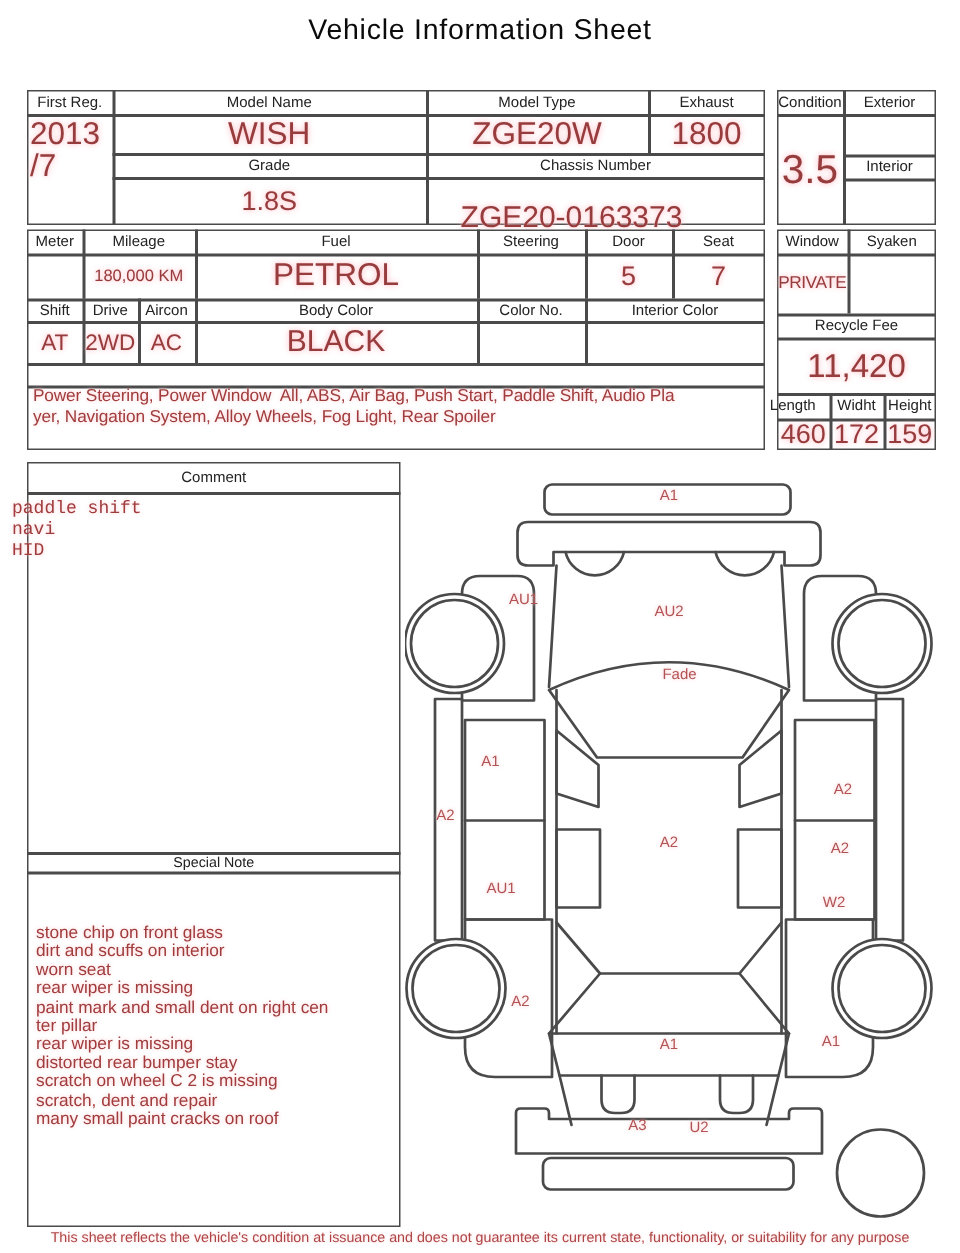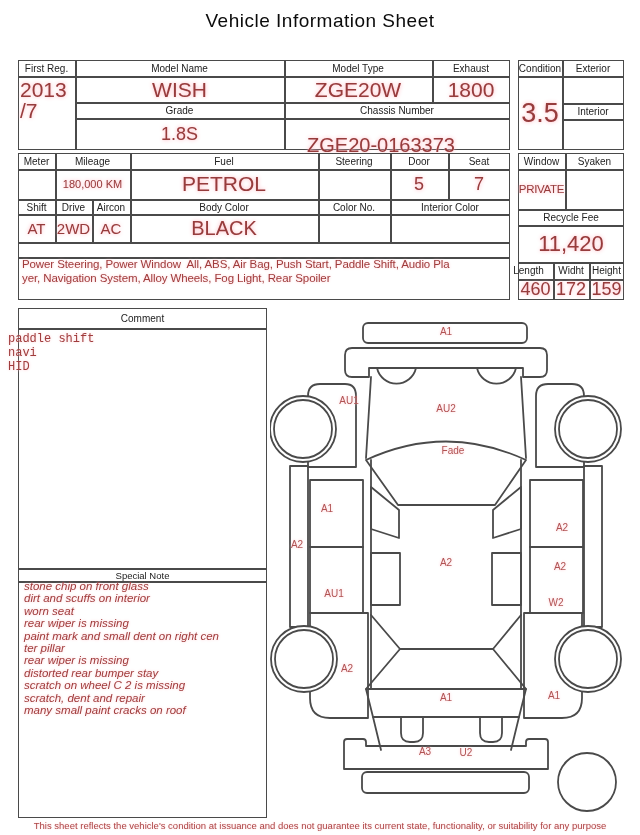--- a/index.html
+++ b/index.html
@@ -12,21 +12,21 @@
   .hl{position:absolute;height:1.5px;background:#4a4a4a;}
   .hdr{position:absolute;display:flex;align-items:center;justify-content:center;
        font-size:10px;color:#222;white-space:nowrap;box-sizing:border-box;}
   .val{position:absolute;display:flex;align-items:center;justify-content:center;
        color:#963c3c;white-space:pre;box-sizing:border-box;
        text-shadow:0 0 4px #ffb3bd,0 0 1px #ffd8dd;}
   .val-left{justify-content:flex-start;align-items:flex-start;white-space:pre-line;
             line-height:1.02;padding-top:2px;}
   .notes{position:absolute;color:#a03c3c;text-shadow:0 0 3px #ffc6cc;}
   .comment-lines{left:8px;top:332px;font-size:12px;line-height:14px;font-family:Liberation Mono, monospace;}
-  .special-lines{left:24px;top:580px;font-size:11.5px;line-height:12.4px;font-style:italic;}
+  .special-lines{left:24px;top:616px;font-size:11.5px;line-height:12.4px;}
   .equip-lines{left:22px;top:258px;width:486px;font-size:11.5px;line-height:13.5px;
                letter-spacing:-.1px;white-space:pre;}
   .footer{position:absolute;left:0;right:0;top:820px;text-align:center;font-size:9.5px;
           color:#ad4545;text-shadow:0 0 2px #ffd0d5;}
   .diagram-svg{position:absolute;left:270px;top:315px;}
   .labels-layer{position:absolute;left:0;top:0;width:640px;height:835px;pointer-events:none;}
   .dlabel{position:absolute;transform:translate(-50%,-50%);font-size:10px;color:#b15353;
           white-space:nowrap;text-shadow:0 0 3px #ffc4cb;}
   svg .ln{stroke:#4a4a4a;stroke-width:1.8;fill:none;stroke-linejoin:round;stroke-linecap:round;}
   svg .wh{stroke:#4a4a4a;stroke-width:1.8;fill:#fff;}

